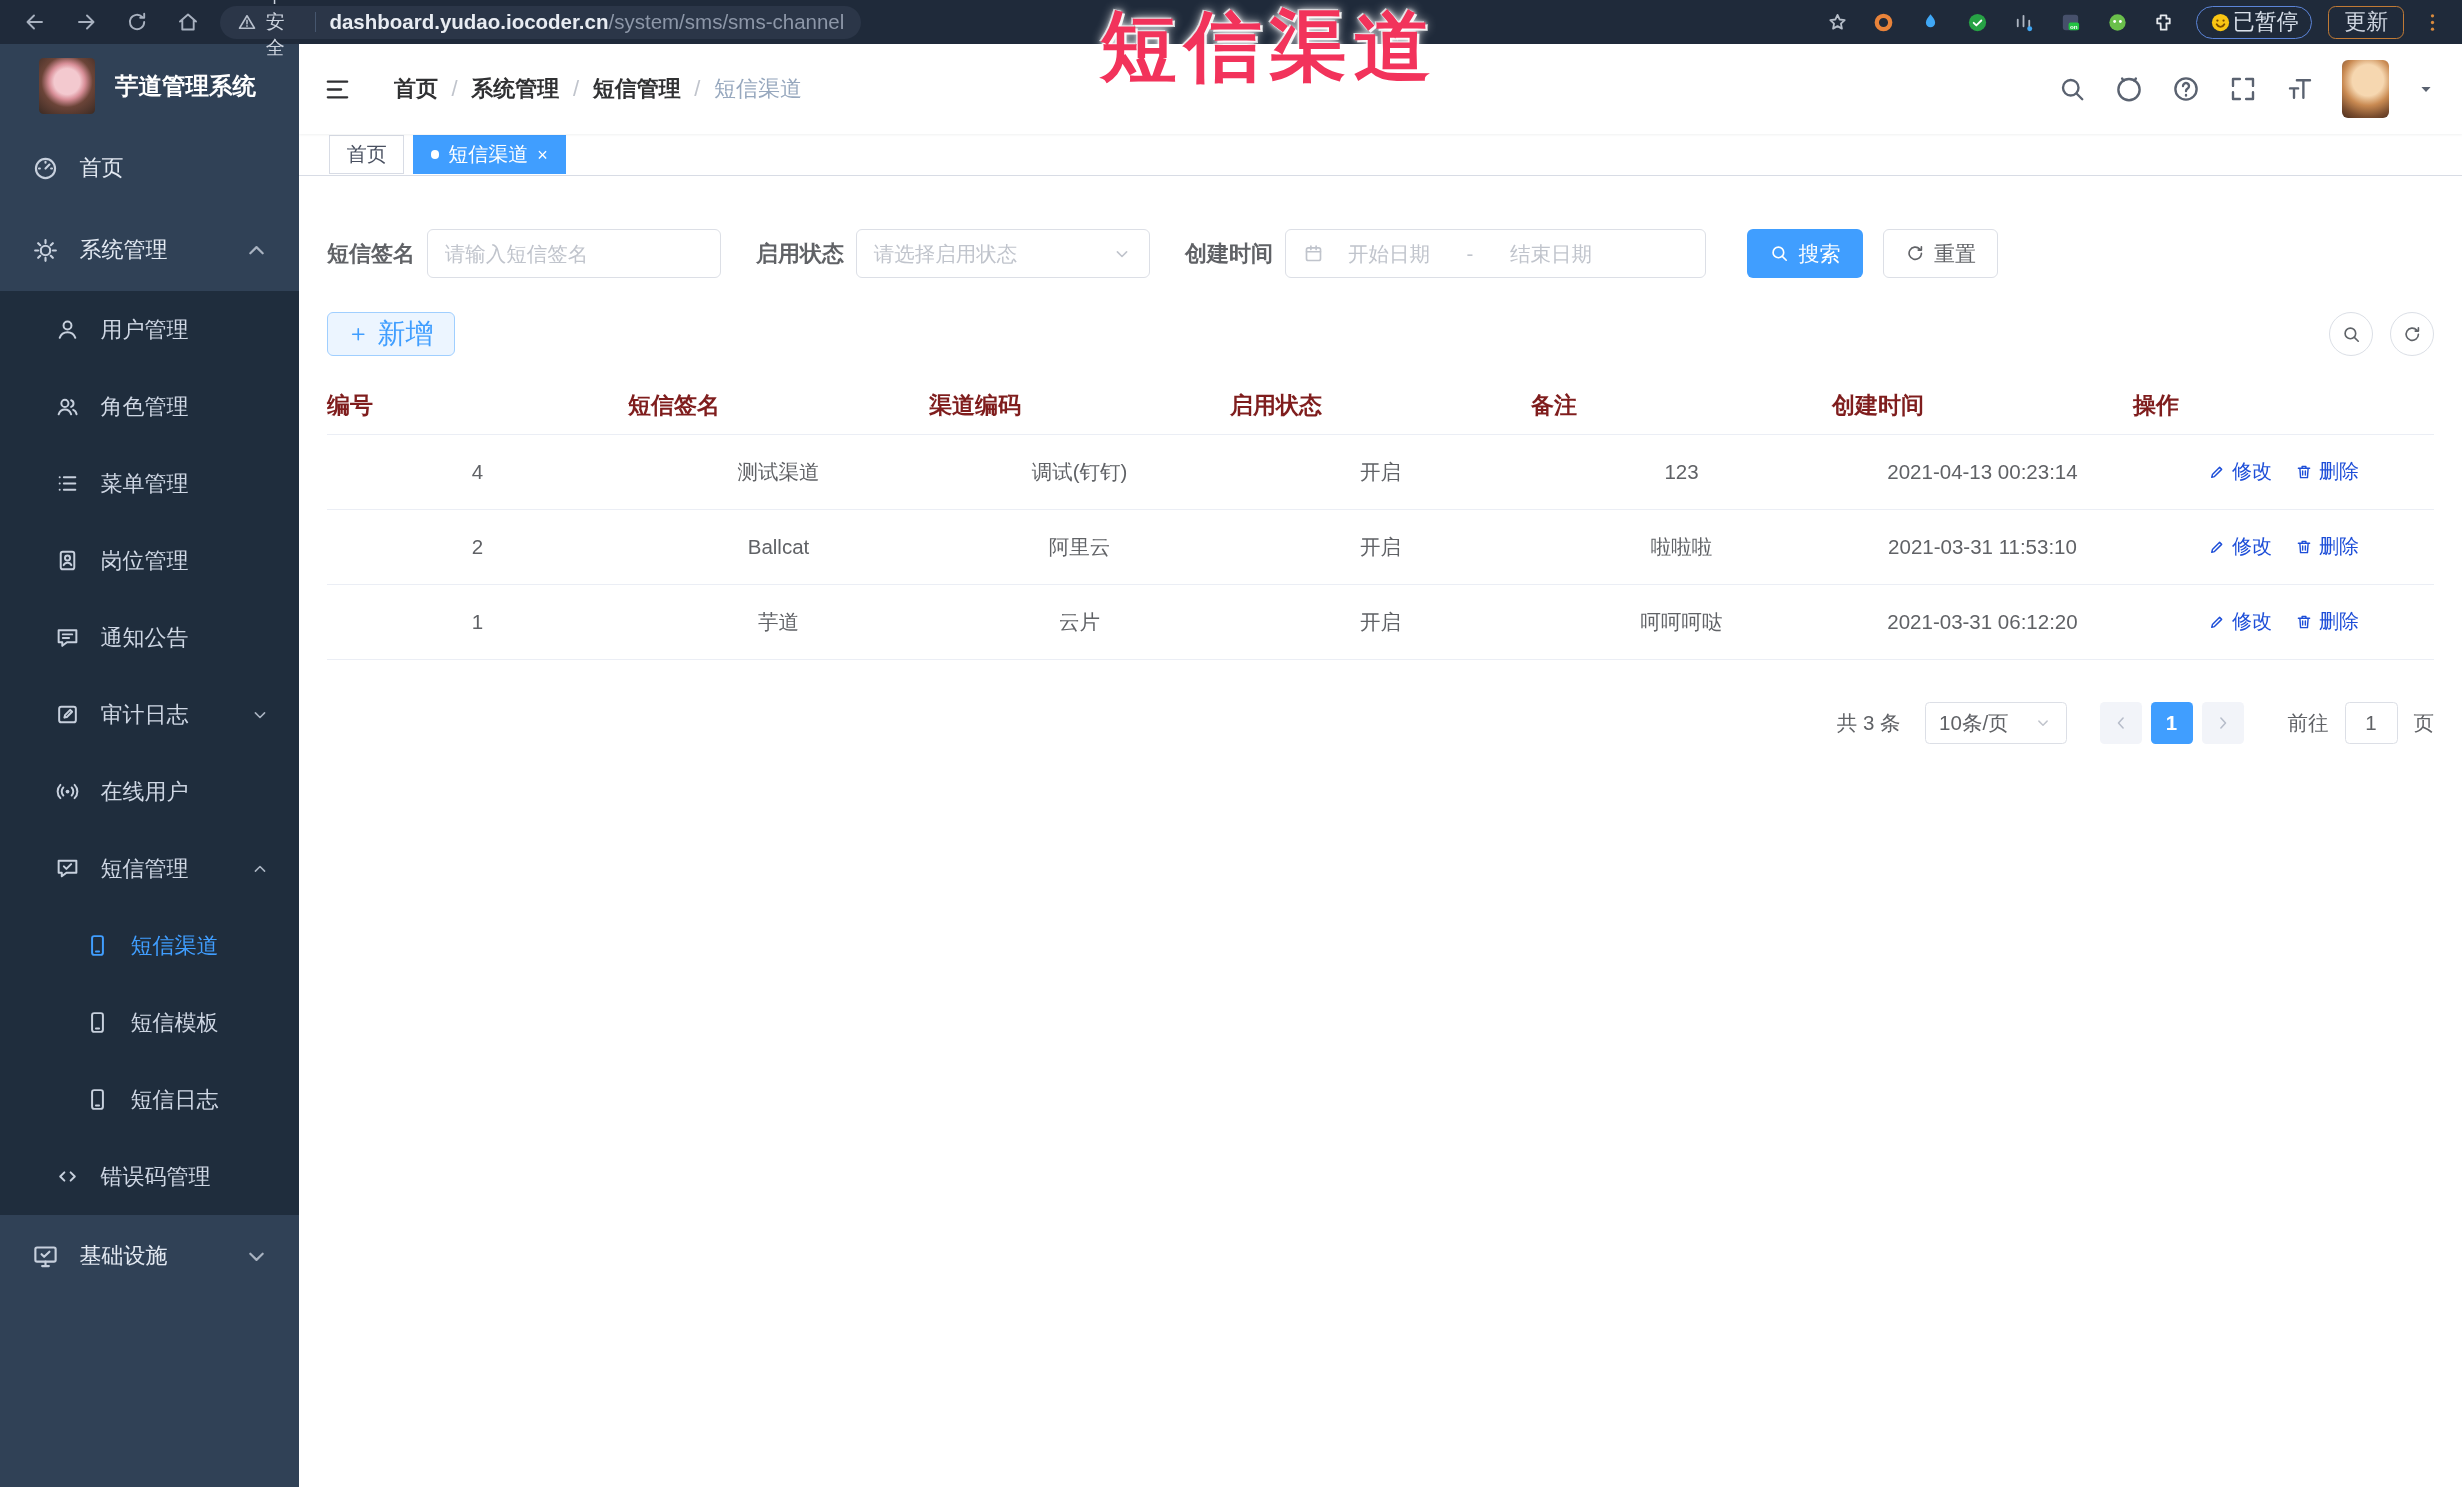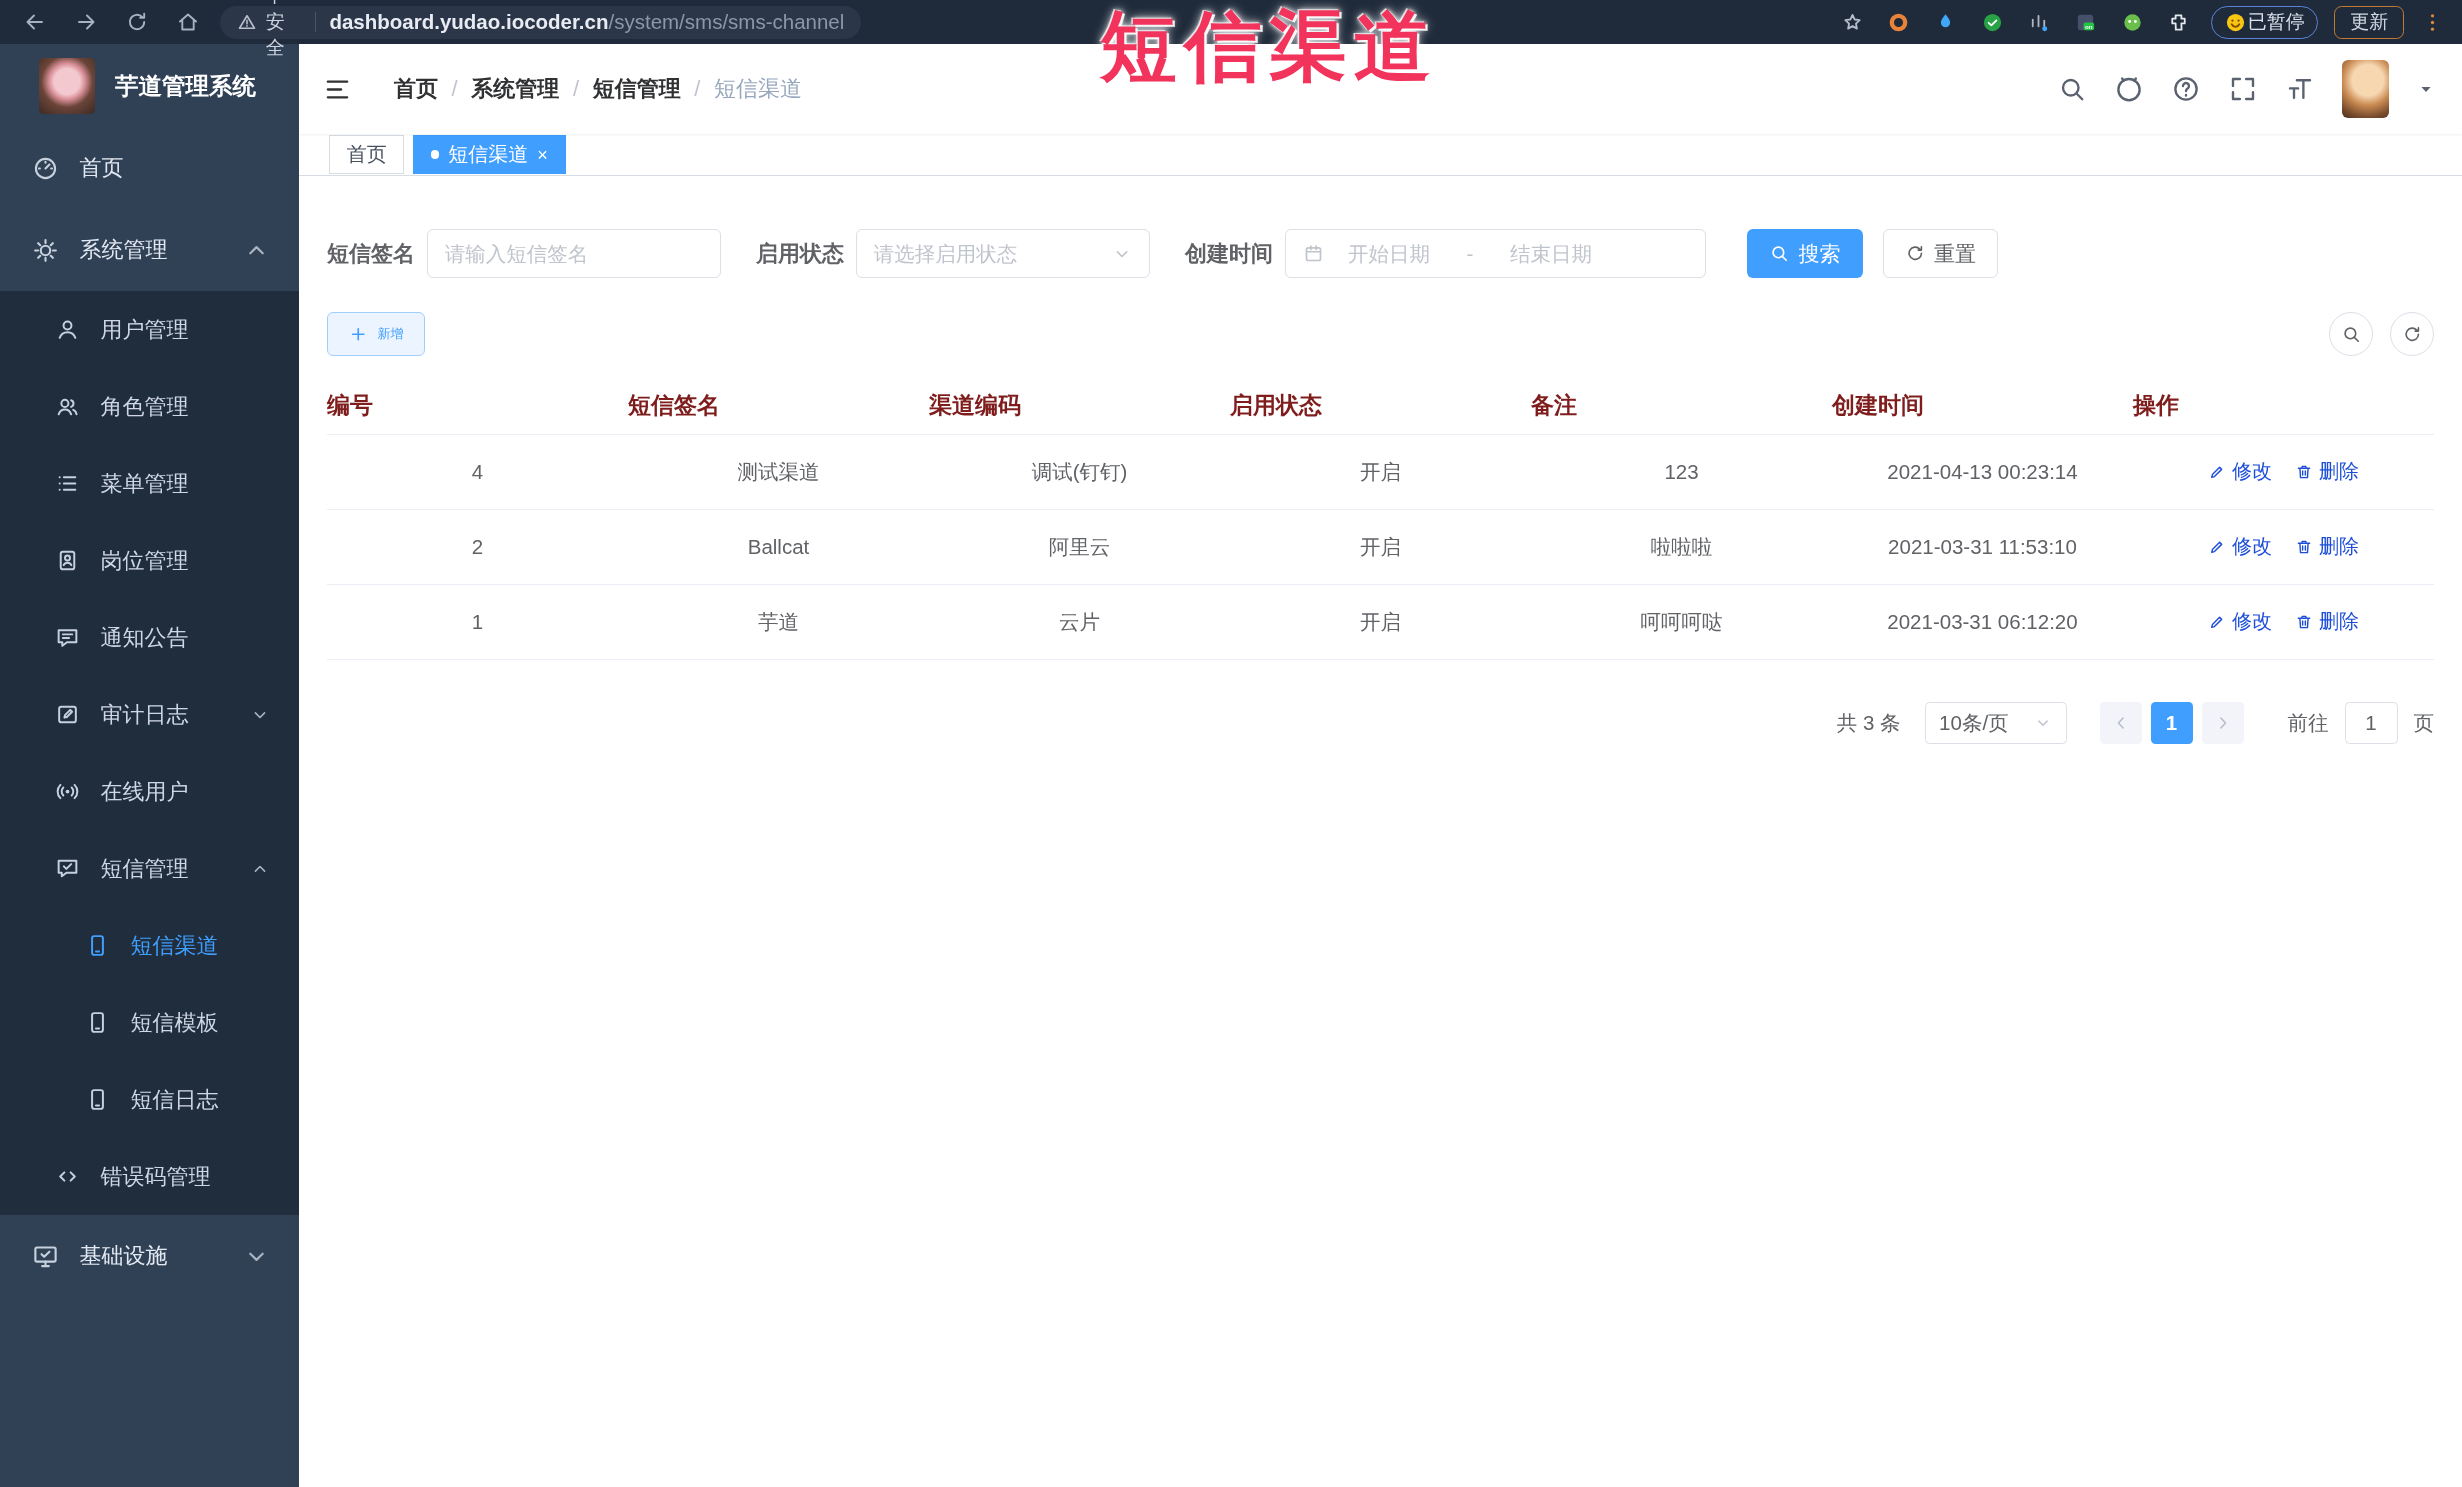--- a/index.html
+++ b/index.html
@@ -29,21 +29,21 @@
   .url-text { font-size:20.5px; white-space:nowrap; }
   .url-domain { color:#e8ecf2; font-weight:700; }
   .url-path { color:#8d97a8; }
   .bb-right { margin-left:auto; display:flex; align-items:center; padding-right:18px; gap:16.7px; }
   .bb-right .tool { width:30px; height:30px; display:flex; align-items:center; justify-content:center; }
   .bb-right .tool .ic { width:23px; height:23px; }
   .star { color:#b6bec9; }
   .ext .ic { width:26px; height:26px; }
   .pill {
     display:flex; align-items:center; gap:1px; height:33px; padding:0 12px;
-    border-radius:16.7px; border:1.5px solid #5b84d8; color:#dbe2ec; font-size:19px;
+    border-radius:16.7px; border:1.5px solid #5b84d8; color:#dbe2ec; font-size:22px;
   }
   .pill .ic { width:23px; height:23px; }
   .pill.update { border-radius:7.6px; border-color:#c07a35; color:#d0d7e2; padding:0 15px; }
   .kebab-ic { width:23px; height:23px; color:#d98a3d; }
 
   
   .overlay-title {
     position:absolute; left:1100px; top:-4.5px; z-index:60;
     font-size:77px; font-weight:800; letter-spacing:7.6px; color:#f2335b;
     text-shadow:0 0 4.5px #fff, 0 0 10.6px #fff, 2.3px 2.3px 0 rgba(255,255,255,.9), -1.5px -1.5px 0 rgba(255,255,255,.7);
@@ -127,21 +127,21 @@
   .btn {
     height:49px; border-radius:6px; display:inline-flex; align-items:center; gap:9px;
     font-size:21px; padding:0 21px; cursor:pointer; border:0.8px solid transparent; white-space:nowrap;
   }
   .btn .ic { width:20.5px; height:20.5px; }
   .btn-primary { background:#409eff; color:#fff; }
   .btn-plain { background:#fff; border-color:#dcdfe6; color:#606266; margin-left:20px; }
 
   
   .toolbar { margin-top:34px; display:flex; align-items:center; }
-  .btn-add { height:44px; background:#ecf5ff; border-color:#a0cfff; color:#409eff; font-size:13px; padding:0 20px; }
+  .btn-add { height:44px; background:#ecf5ff; border-color:#a0cfff; color:#409eff; font-size:28px; padding:0 20px; }
   .tool-circles { margin-left:auto; display:flex; gap:16.7px; }
   .circle-btn {
     width:44px; height:44px; border-radius:50%; border:0.8px solid #dbdfe6; background:#fff;
     display:flex; align-items:center; justify-content:center; color:#5f6368; cursor:pointer;
   }
   .circle-btn .ic { width:20.5px; height:20.5px; }
 
   
   table { margin-top:20.5px; width:100%; border-collapse:collapse; table-layout:fixed; }
   th { height:58px; font-size:23px; font-weight:700; color:#7f1d1d; border-bottom:0.8px solid #ebeef5; text-align:left; }

